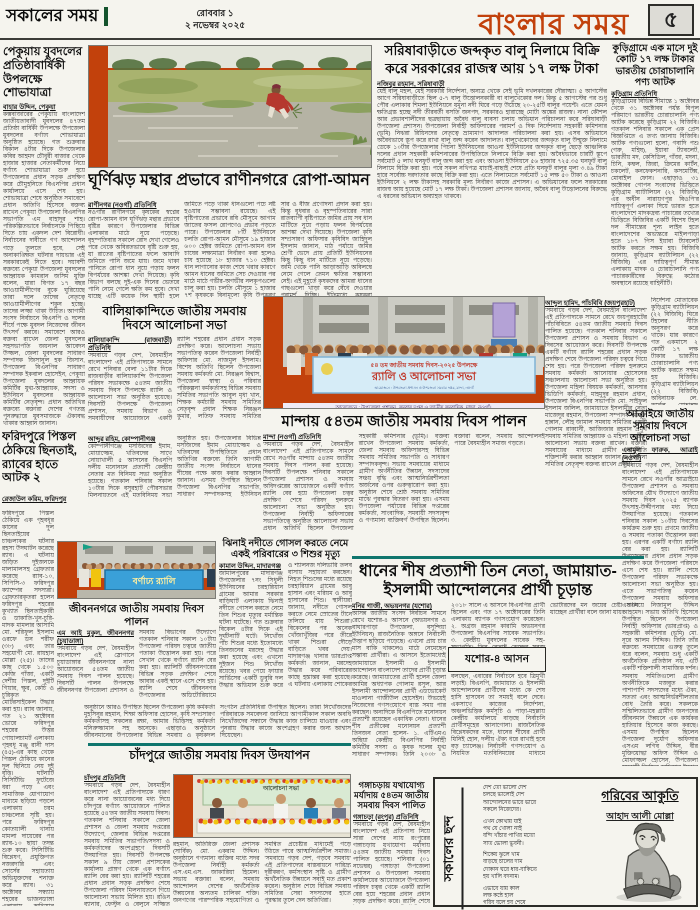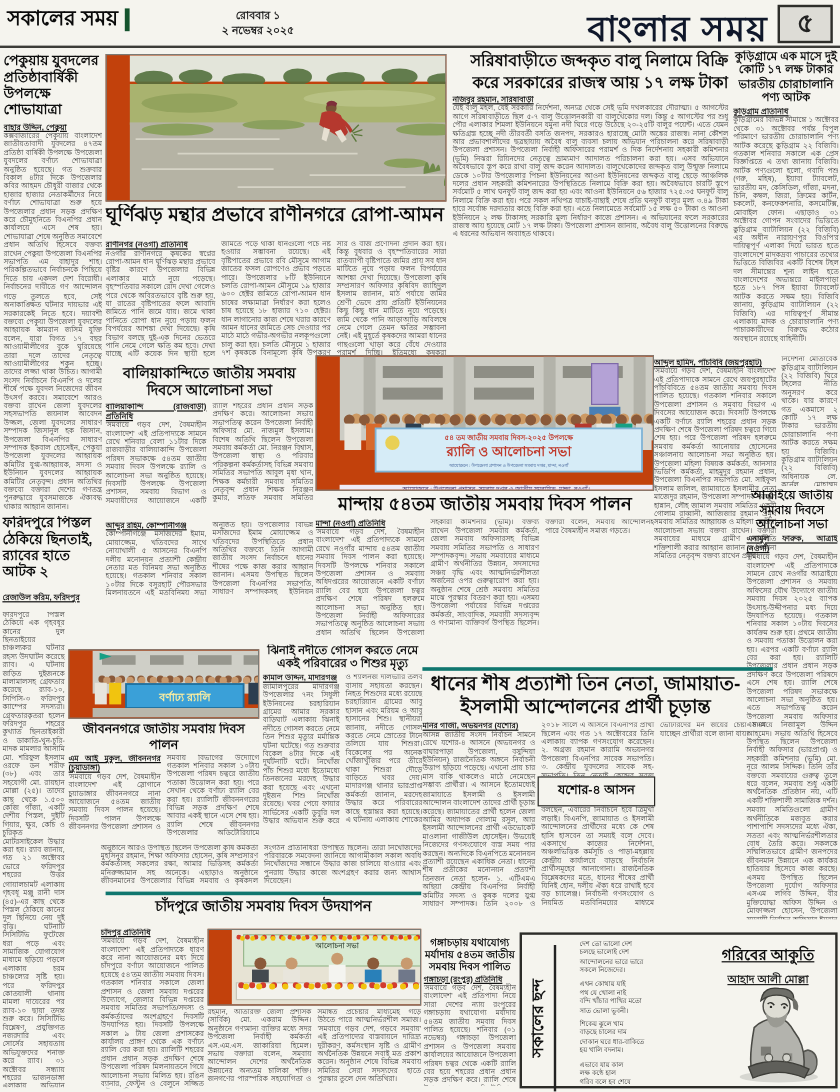--- a/index.html
+++ b/index.html
@@ -11,21 +11,21 @@
 .center{text-align:center;}
 .byline{display:inline;font-weight:bold;font-size:6.5px;color:#111;text-decoration:underline;}
 .body-text{font-size:6px;line-height:1.17;text-align:justify;color:#3a3a3a;overflow:hidden;column-fill:auto;}
 .cols2{column-count:2;column-gap:5px;}
 .cols3{column-count:3;column-gap:5px;}
 .photo{border:1px solid #7b7b76;overflow:hidden;background:#c2410c;padding-left:19px;}
 .rule-top{border-top:3px solid #0f766e;padding-top:2px;}
 .header{left:0;top:0;width:700px;height:40px;border-bottom:2px solid #3c3c38;}
 .masthead{position:absolute;left:6px;top:7px;font-size:17px;font-weight:bold;color:#0a0a0a;border-right:4px solid #14532d;padding-right:6px;line-height:1.1;}
 .date-block{position:absolute;left:150px;top:7px;width:130px;text-align:center;font-size:9px;font-weight:bold;color:#222;line-height:1.35;}
-.brand{position:absolute;right:60px;top:1px;font-size:29px;font-weight:bold;color:#0f172a;letter-spacing:1px;}
+.brand{position:absolute;right:71px;top:1px;font-size:29px;font-weight:bold;color:#c2410c;letter-spacing:1px;}
 .pagenum{position:absolute;right:6px;top:4px;width:46px;height:32px;border:2px solid #2e2e2a;background:#dddcd6;color:#222;font-size:22px;font-weight:bold;text-align:center;line-height:28px;}
 .poem-box{border:2px solid #2c2c28;background:#f5f4ee;}
 .poem-vert{position:absolute;left:-45px;top:57px;width:122px;text-align:center;font-size:13px;font-weight:bold;color:#111;transform:rotate(-90deg);border-bottom:2px solid #222;padding-bottom:2px;}
 .poem-lines{white-space:pre-line;font-size:5.6px;line-height:1.32;color:#2e2e2e;text-align:left;}
 .poem-title{font-size:12.5px;font-weight:bold;color:#0c0c0c;text-decoration:underline;text-align:center;}
 .poem-author{font-size:9px;font-weight:bold;color:#222;text-decoration:underline;text-align:center;margin-top:2px;}
 .inset-box{position:absolute;border:1.5px solid #2a2a26;background:#f5f4ee;font-weight:bold;font-size:10.5px;text-align:center;padding:3px 4px;color:#0c0c0c;}
 .caption-strip{font-size:5px;color:#3d2b63;background:#efeaf6;text-align:center;line-height:9px;height:9px;overflow:hidden;}
 </style>
 </head>
@@ -94,21 +94,21 @@
     </svg>
   </div>
 
   <h1 class="abs headline center" style="left:88px;top:170px;width:284px;height:28px;font-size:16px;white-space:nowrap;">ঘূর্ণিঝড় মন্থার প্রভাবে রাণীনগরে রোপা-আমন নিয়ে শঙ্কা</h1>
   <div class="abs body-text cols3" style="left:88px;top:201px;width:284px;height:100px;">
     <span class="byline">রাণীনগর (নওগাঁ) প্রতিনিধি</span><br>
     <span>নওগাঁর রাণীনগরে কৃষকের স্বপ্নের রোপা-আমন ধান ঘূর্ণিঝড় মন্থার প্রভাবে বৃষ্টির কারণে উপজেলার বিভিন্ন এলাকার মাঠে নুয়ে পড়েছে। বৃহস্পতিবার সকালে রোদ দেখা গেলেও পরে থেকে অবিরতভাবে বৃষ্টি শুরু হয়, যা রাতের বৃষ্টিপাতের ফলে আবাদি জমিতে পানি জমে যায়। জমে থাকা পানিতে রোপা ধান নুয়ে পড়ায় ফলন বিপর্যয়ের আশঙ্কা দেখা দিয়েছে। কৃষি বিভাগ বলছে দুই-এক দিনের ভেতরে পানি নেমে গেলে ক্ষতি কম হবে। দেখা যাচ্ছে এটি কয়েক দিন স্থায়ী হলে জমিতে পড়ে থাকা ধানগুলো পচে নষ্ট হওয়ার সম্ভাবনা রয়েছে। এই বৃষ্টিপাতের প্রভাবে রবি মৌসুমে আগাম জাতের ফসল রোপণেও প্রভাব পড়তে পারে। উপজেলার ৮টি ইউনিয়নে চলতি রোপা-আমন মৌসুমে ১৯ হাজার ৬০০ হেক্টর জমিতে রোপা-আমন ধান চাষের লক্ষ্যমাত্রা নির্ধারণ করা হলেও চাষ হয়েছে ১৮ হাজার ৭১০ হেক্টর। ধান লাগানোর কাজ শেষে খরার কারণে আমন ধানের জমিতে সেচ দেওয়ার পর মাঠে মাঠে গভীর-অগভীর নলকূপগুলো চালু করা হয়। চলতি মৌসুমে ১ হাজার ৭শ কৃষককে বিনামূল্যে কৃষি উপকরণ সার ও বীজ প্রণোদনা প্রদান করা হয়। কিন্তু বুধবার ও বৃহস্পতিবারের সারা রাতব্যাপী বৃষ্টিপাতে জমির প্রায় সব ধান মাটিতে নুয়ে পড়ায় ফলন বিপর্যয়ের আশঙ্কা দেখা দিয়েছে। উপজেলা কৃষি সম্প্রসারণ অফিসার কৃষিবিদ জাহিদুল ইসলাম জানান, মাঠ পর্যায়ে জমির শ্রেণী ভেদে প্রায় প্রতিটি ইউনিয়নের কিছু কিছু ধান মাটিতে নুয়ে পড়েছে। জমি থেকে পানি আড়াআড়ি অবিলম্বে নেমে গেলে তেমন ক্ষতির সম্ভাবনা নেই। এই মুহূর্তে কৃষকদের আমরা ধানের গাছগুলো খাড়া করে বেঁধে দেওয়ার পরামর্শ দিচ্ছি। ইতিমধ্যে কৃষকরা আমাদের পরামর্শ কাজে লাগানো শুরু করেছে। এর ধারাবাহিকতা চলমান থাকলে ফলন বিপর্যয়ের তেমন আশঙ্কা নেই বললেন এই কর্মকর্তা।</span>
   </div>
 
   <section class="abs" style="left:377px;top:42px;width:230px;height:255px;">
-    <h2 class="headline center" style="font-size:13.5px;line-height:1.3;text-align:right;">সরিষাবাড়ীতে জব্দকৃত বালু নিলামে বিক্রি করে সরকারের রাজস্ব আয় ১৭ লক্ষ টাকা</h2>
+    <h2 class="headline center" style="font-size:13.5px;line-height:1.3;">সরিষাবাড়ীতে জব্দকৃত বালু নিলামে বিক্রি করে সরকারের রাজস্ব আয় ১৭ লক্ষ টাকা</h2>
     <div class="body-text" style="height:190px;margin-top:3px;">
       <span class="byline">নজিবুর রহমান, সরিষাবাড়ী</span><br>
       <span>যেই বালু মহল, যেই সরকারি নির্দেশনা, অন্যত্র থেকে সেই ভূমি দখলকারের দৌরাত্ম্য। ৫ আগস্টের আগে সরিষাবাড়ীতে ছিল ৫-৭ বালু উত্তোলনকারী বা বালুখেকোর দল। কিন্তু ৫ আগস্টের পর শুধু পৌর এলাকার শিমলা ইউনিয়নে যমুনা নদী ঘিরে গড়ে উঠেছে ২০-২৫টি বালুর পয়েন্ট। এতে যেমন ক্ষতিগ্রস্ত হচ্ছে নদী তীরবর্তী বসতি জনপদ, সরকারও হারাচ্ছে মোটা অঙ্কের রাজস্ব। নানা কৌশল আর প্রভাবশালীদের ছত্রছায়ায় অবৈধ বালু ব্যবসা চলায় অভিযান পরিচালনা করে সরিষাবাড়ী উপজেলা প্রশাসন। উপজেলা নির্বাহী অফিসারের পরামর্শ ও দিক নির্দেশনায় সহকারী কমিশনার (ভূমি) নিঝরা রিয়িনদের নেতৃত্বে ভ্রাম্যমাণ আদালত পরিচালনা করা হয়। এসব অভিযানে অবৈধভাবে স্তূপ করে রাখা বালু জব্দ করেন আদালত। বালুখেকোদের জব্দকৃত বালু উন্মুক্ত নিলামে ডেকে ১০টার উপজেলার পিচনা ইউনিয়নের আওনা ইউনিয়নের জব্দকৃত বালু ছেড়ে আঞ্চলিক দলের প্রধান সহকারী কমিশনারের উপস্থিতিতে নিলামে বিক্রি করা হয়। অবৈধভাবে চারটি স্তূপে সর্বমোট ৫ লাখ ঘনফুট বালু জব্দ করা হয় এবং আওনা ইউনিয়নে ৫৬ হাজার ৭২৫.৩৫ ঘনফুট বালু নিলামে বিক্রি করা হয়। পরে সকল নথিপত্র যাচাই-বাছাই শেষে প্রতি ঘনফুট বালুর মূল্য ৩.৪৯ টাকা হারে সর্বোচ্চ দরদাতার কাছে বিক্রি করা হয়। এতে নিলামেতে সর্বমোট ১৫ লক্ষ ৫০ টাকা ও আওনা ইউনিয়নে ২ লক্ষ টাকাসহ সরকারি মূল্য নির্ধারণ কাজে প্রশাসন। এ অভিযানের ফলে সরকারের রাজস্ব আয় হয়েছে মোট ১৭ লক্ষ টাকা। উপজেলা প্রশাসন জানায়, অবৈধ বালু উত্তোলনের বিরুদ্ধে এ ধরনের অভিযান অব্যাহত থাকবে।</span>
     </div>
   </section>
 
   <section class="abs" style="left:611px;top:42px;width:88px;height:253px;">
     <h2 class="headline center" style="font-size:9.5px;">কুড়িগ্রামে এক মাসে দুই কোটি ১৭ লক্ষ টাকার ভারতীয় চোরাচালানি পণ্য আটক</h2>
     <div class="body-text" style="height:203px;margin-top:2px;">
       <span class="byline">কুড়িগ্রাম প্রতিনিধি</span><br>

